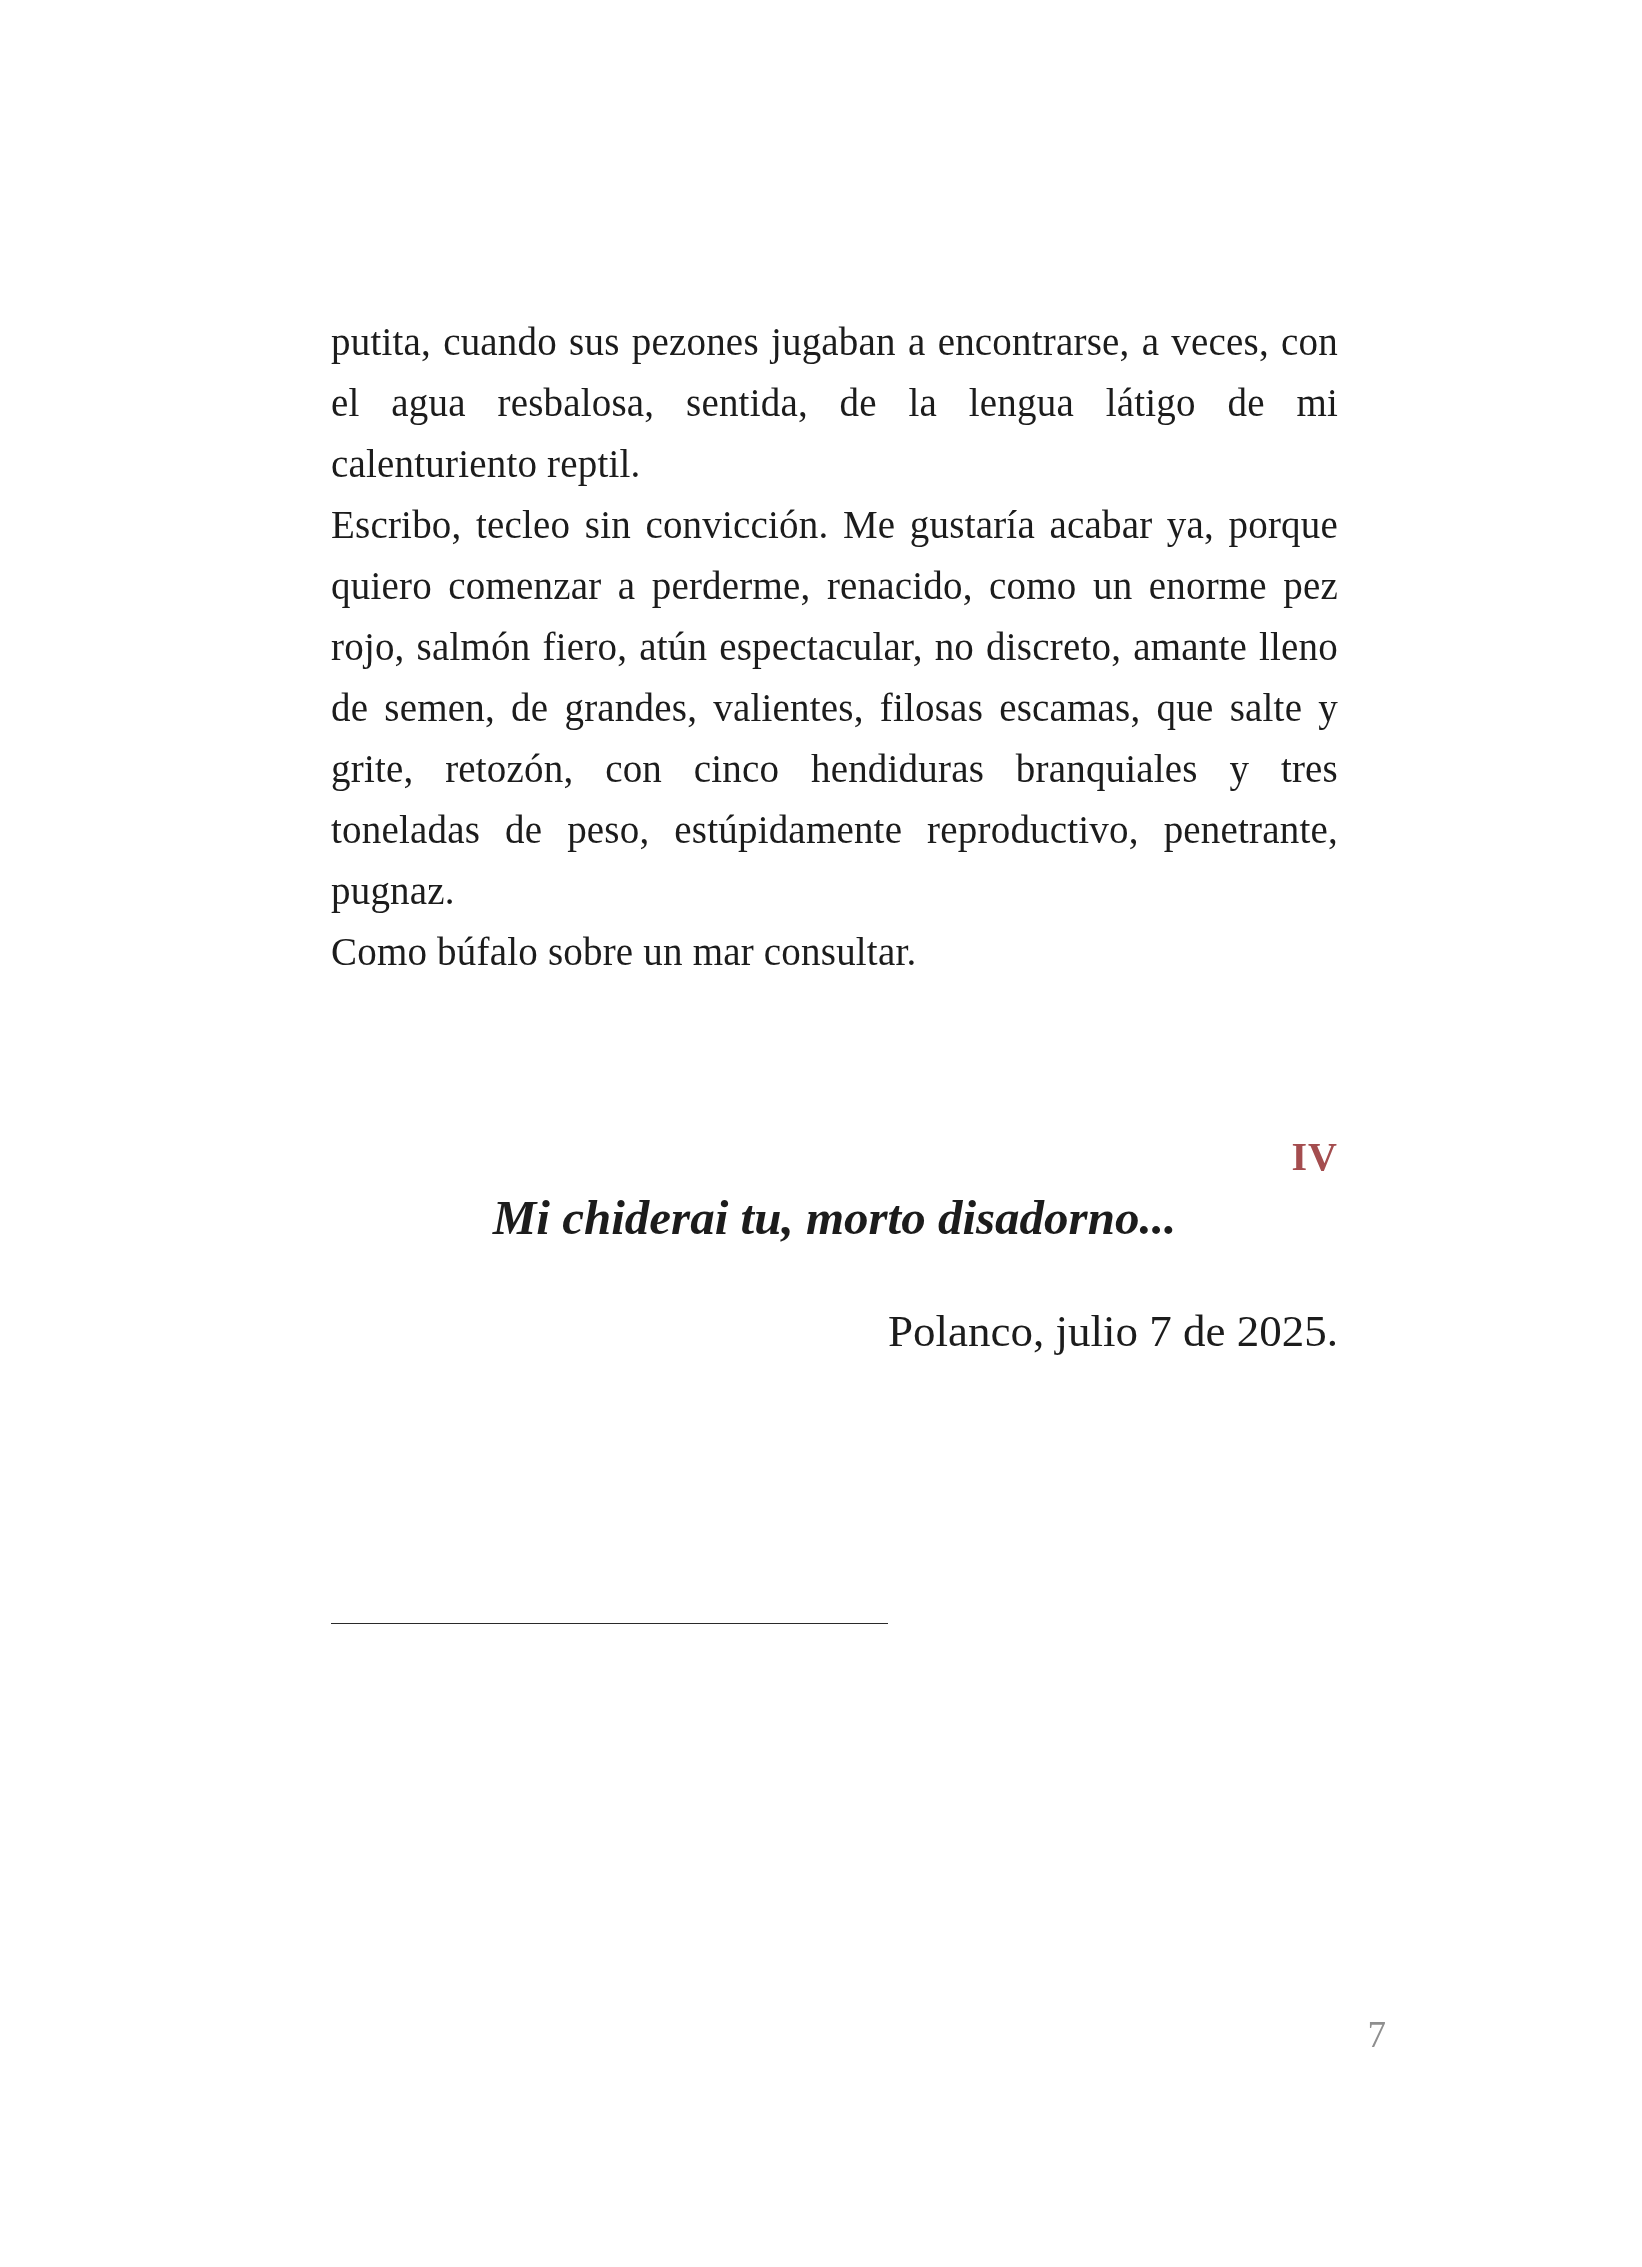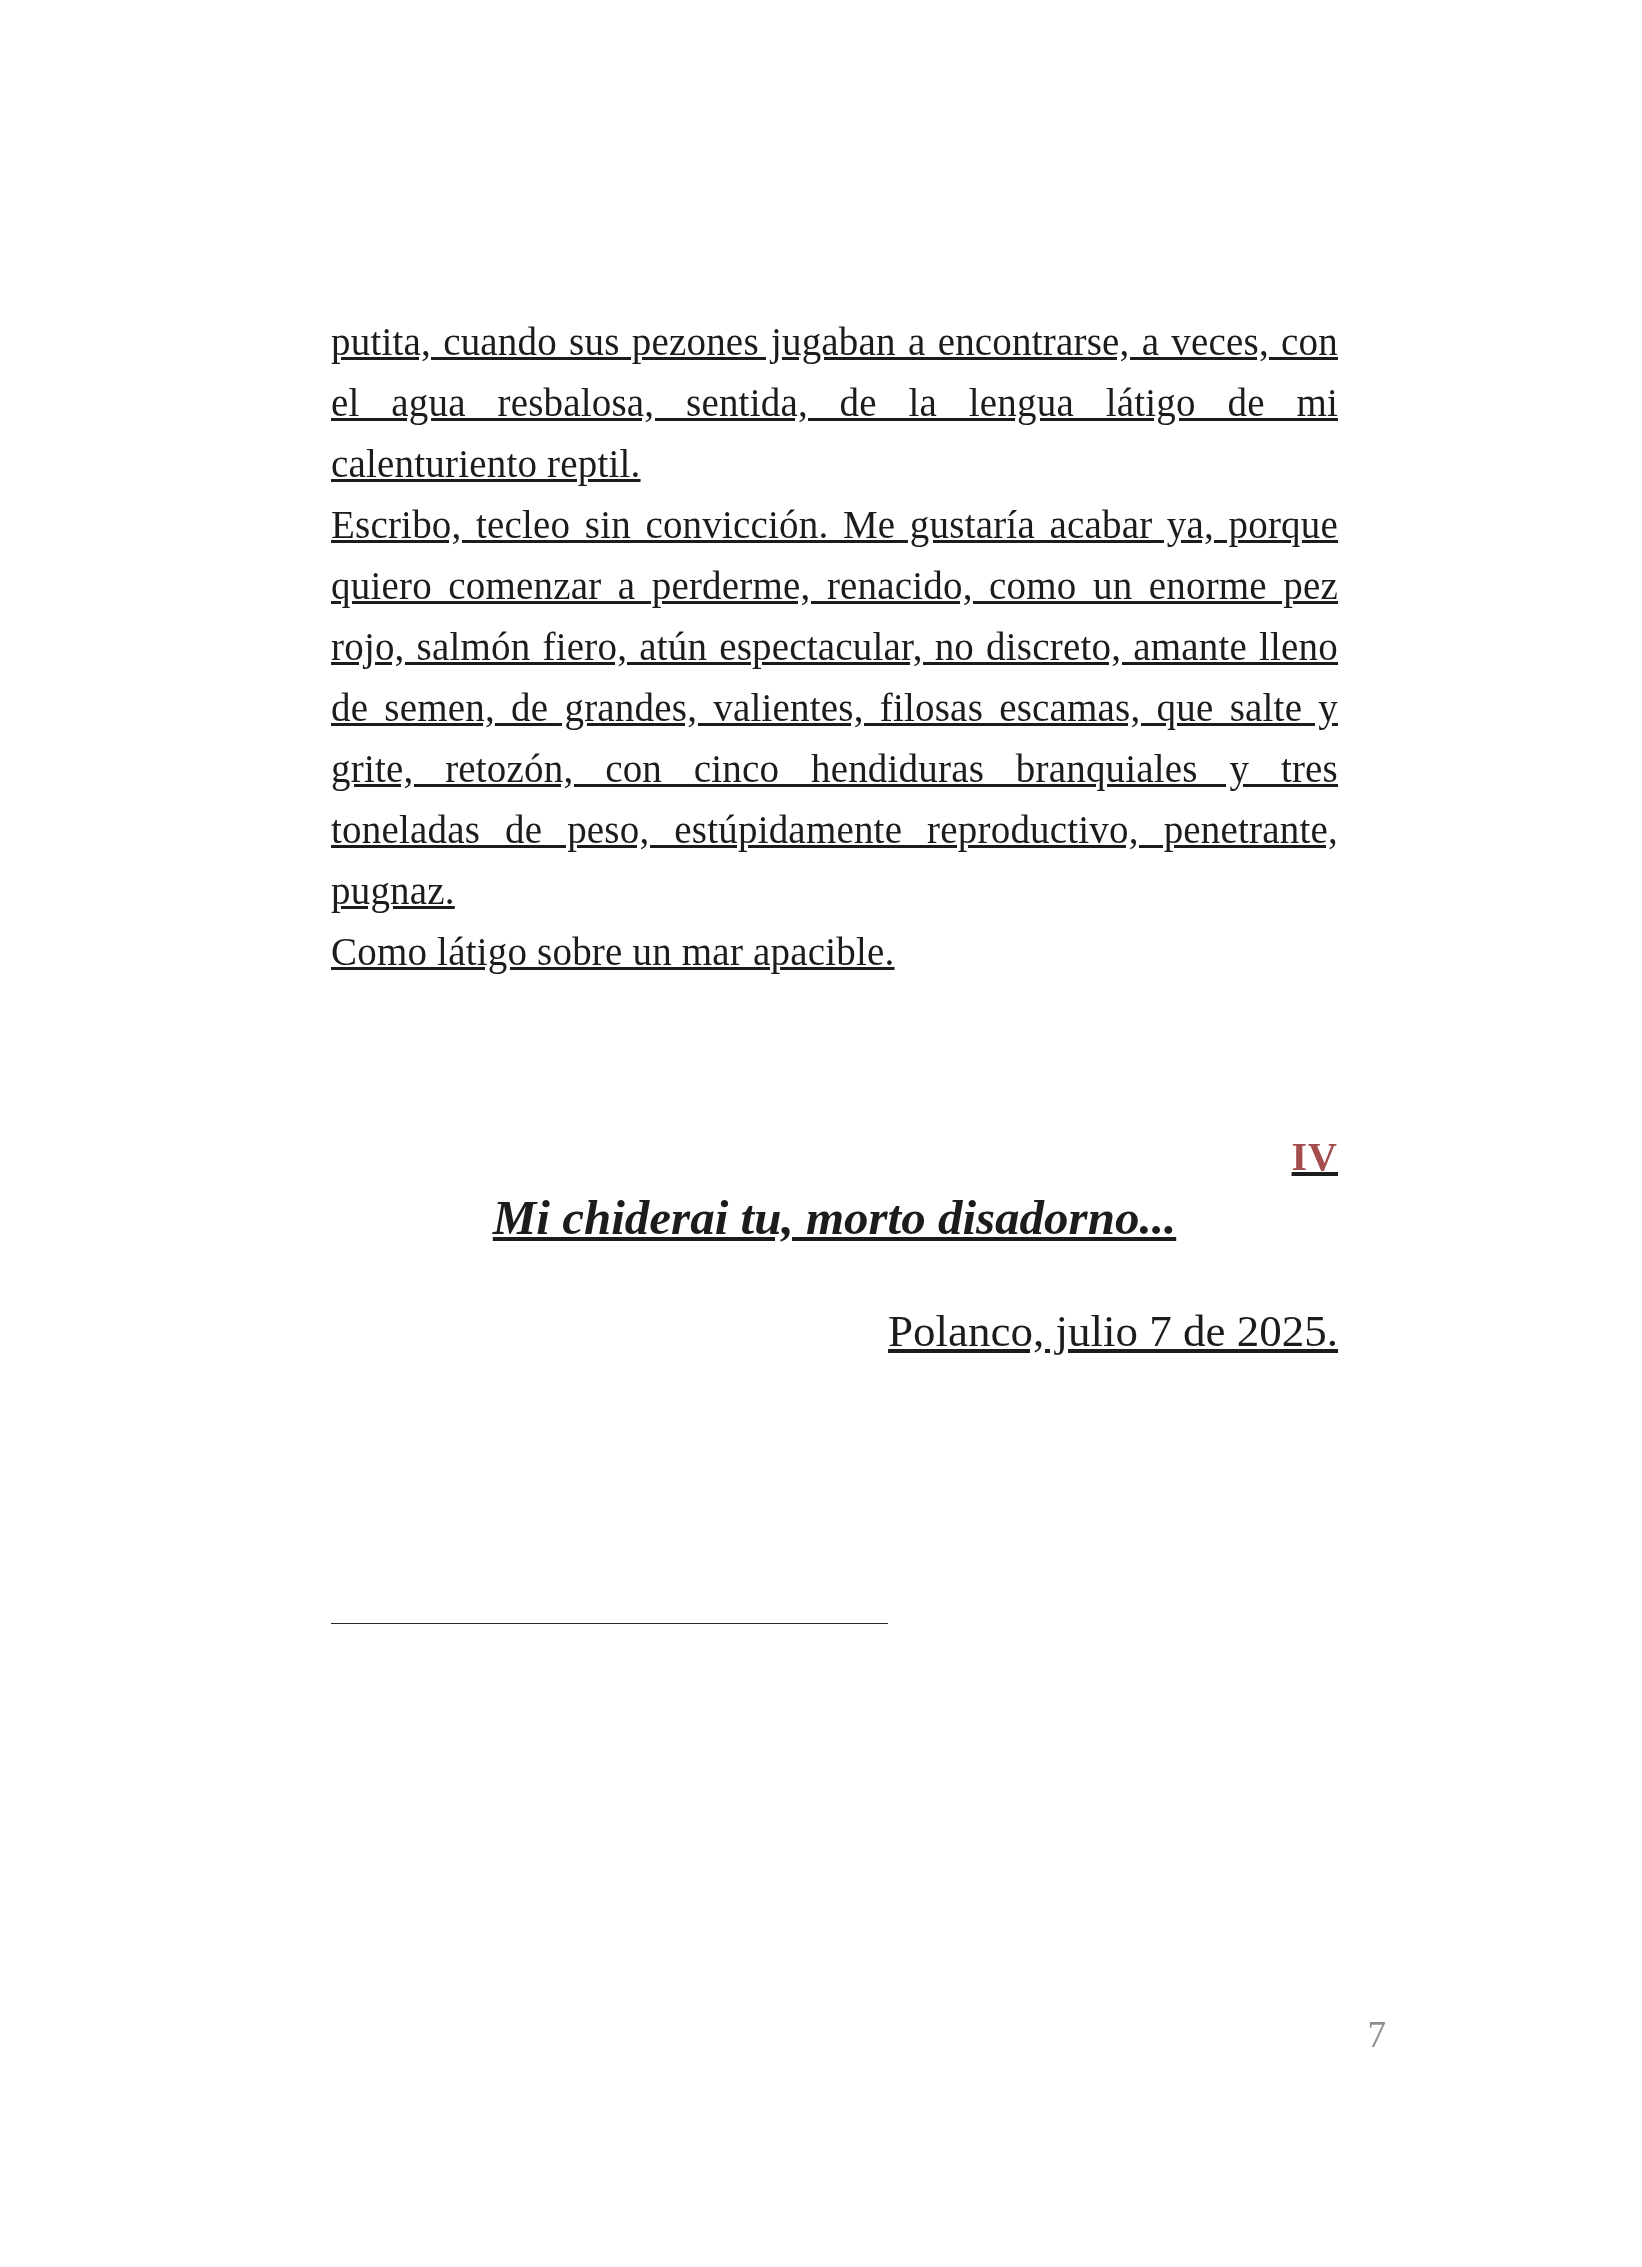--- a/index.html
+++ b/index.html
@@ -11,21 +11,20 @@
   }
   .page {
     position: relative;
     width: 1643px;
     height: 2267px;
     background: #ffffff;
     overflow: hidden;
   }
   .content {
     padding: 311px 305px 0 331px;
-    text-decoration: underline;
   }
   .body-text p {
     margin: 0;
     font-size: 39px;
     line-height: 61px;
     text-align: justify;
     letter-spacing: 0.2px;
   }
   .body-text p sup {
     font-size: 23px;
@@ -90,21 +89,21 @@
 </style>
 </head>
 <body>
 
 <div class="page">
   <div class="content">
 
     <div class="body-text">
       <p>putita, cuando sus pezones jugaban a encontrarse, a veces, con el agua resbalosa, sentida, de la lengua látigo de mi calenturiento reptil.</p>
       <p>Escribo, tecleo sin convicción. Me gustaría acabar ya, porque quiero comenzar a perderme, renacido, como un enorme pez rojo, salmón fiero, atún espectacular, no discreto, amante lleno de semen, de grandes, valientes, filosas escamas, que salte y grite, retozón, con cinco hendiduras branquiales y tres toneladas de peso, estúpidamente reproductivo, penetrante, pugnaz.</p>
-      <p>Como látigo sobre un mar apacible.</p>
+      <p>Como búfalo sobre un mar consultar.</p>
     </div>
 
     <div class="section-heading">IV</div>
     <div class="epigraph">Mi chiderai tu, morto disadorno...</div>
     <div class="dateline">Polanco, julio 7 de 2025.</div>
 
     <div class="footnote-area">
       <div class="footnote-rule"></div>
     </div>
 

